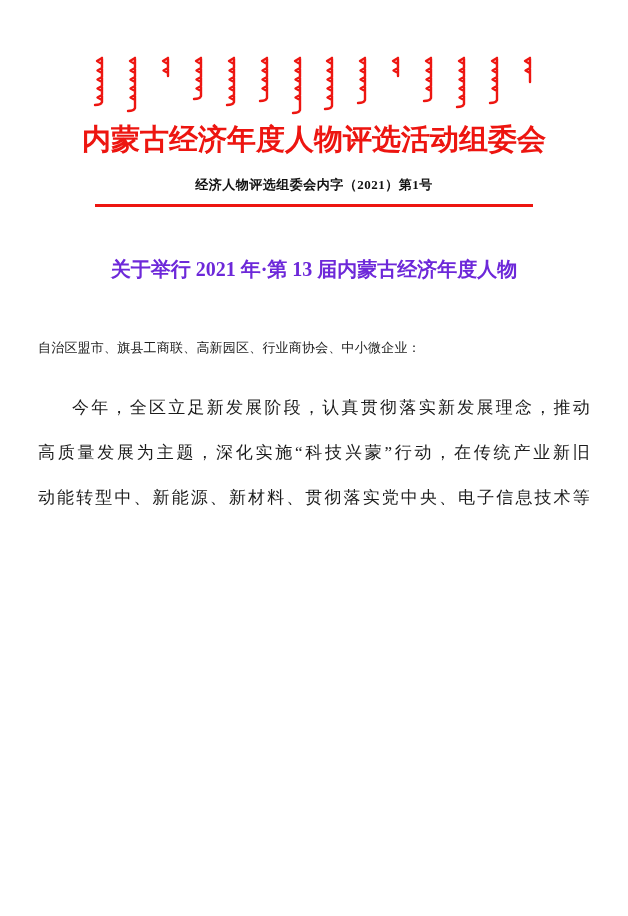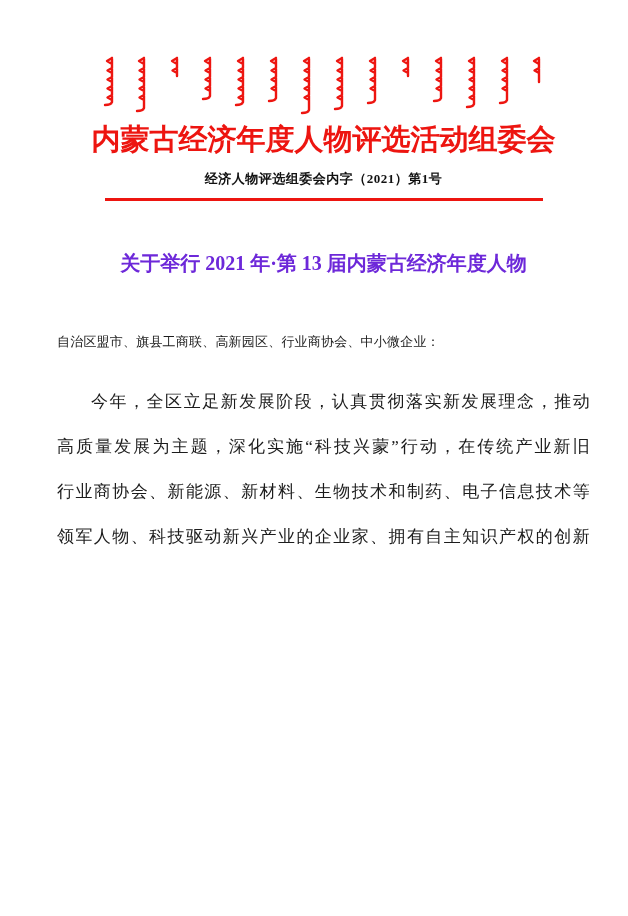--- a/index.html
+++ b/index.html
@@ -3,35 +3,35 @@
 <meta charset="utf-8">
 <style>
   :root { --accent: #ed1510; --ink: #1c1c1c; }
   * { margin: 0; padding: 0; box-sizing: border-box; }
   html, body { background: #ffffff; }
   body {
     width: 628px; height: 916px;
     font-family: "Liberation Serif", "DejaVu Serif", serif;
     color: var(--ink);
   }
-  .page { position: relative; width: 628px; height: 676px; background: #ffffff; overflow: hidden; padding-left: 19px; }
+  .page { position: relative; width: 628px; height: 676px; background: #ffffff; overflow: hidden; }
 
   
   .mongolian-row {
     margin: 56px auto 0; width: 444px; height: 60px;
     display: flex; justify-content: space-between; align-items: flex-start;
   }
   .mongolian-row svg { display: block; }
   .org-title {
     margin-top: 4px; text-align: center;
     font-size: 29px; line-height: 38px; font-weight: bold;
     color: var(--accent); letter-spacing: 0px; white-space: nowrap;
   }
   .doc-number {
-    margin-top: 12px; text-align: center;
+    margin-top: 18px; text-align: center;
     font-size: 13px; line-height: 18px; font-weight: bold;
     color: #111111; letter-spacing: 0.5px;
   }
   .red-line {
     margin: 10px auto 0; width: 438px; height: 0;
     border-top: 3px solid var(--accent);
   }
 
   
   .doc-title {
@@ -109,19 +109,18 @@
       <div>关于举行 2021 年·第 13 届内蒙古经济年度人物</div>
     </h2>
 
   <div class="content">
     <p class="addressee">自治区盟市、旗县工商联、高新园区、行业商协会、中小微企业：</p>
 
     <div id="paragraphs">
         <div class="para para-2">
           <div class="bline indent">今年，全区立足新发展阶段，认真贯彻落实新发展理念，推动</div>
           <div class="bline">高质量发展为主题，深化实施“科技兴蒙”行动，在传统产业新旧</div>
-          <div class="bline">行业商协会、新能源、新材料、生物技术和制药、电子信息技术等</div>
-          <div class="bline">领军人物、科技驱动新兴产业的企业家、拥有自主知识产权的创新</div>
+          <div class="bline">动能转型中、新能源、新材料、贯彻落实党中央、电子信息技术等</div>
         </div>
       </div>
   </div>
 
 </div>
 
 </body></html>

